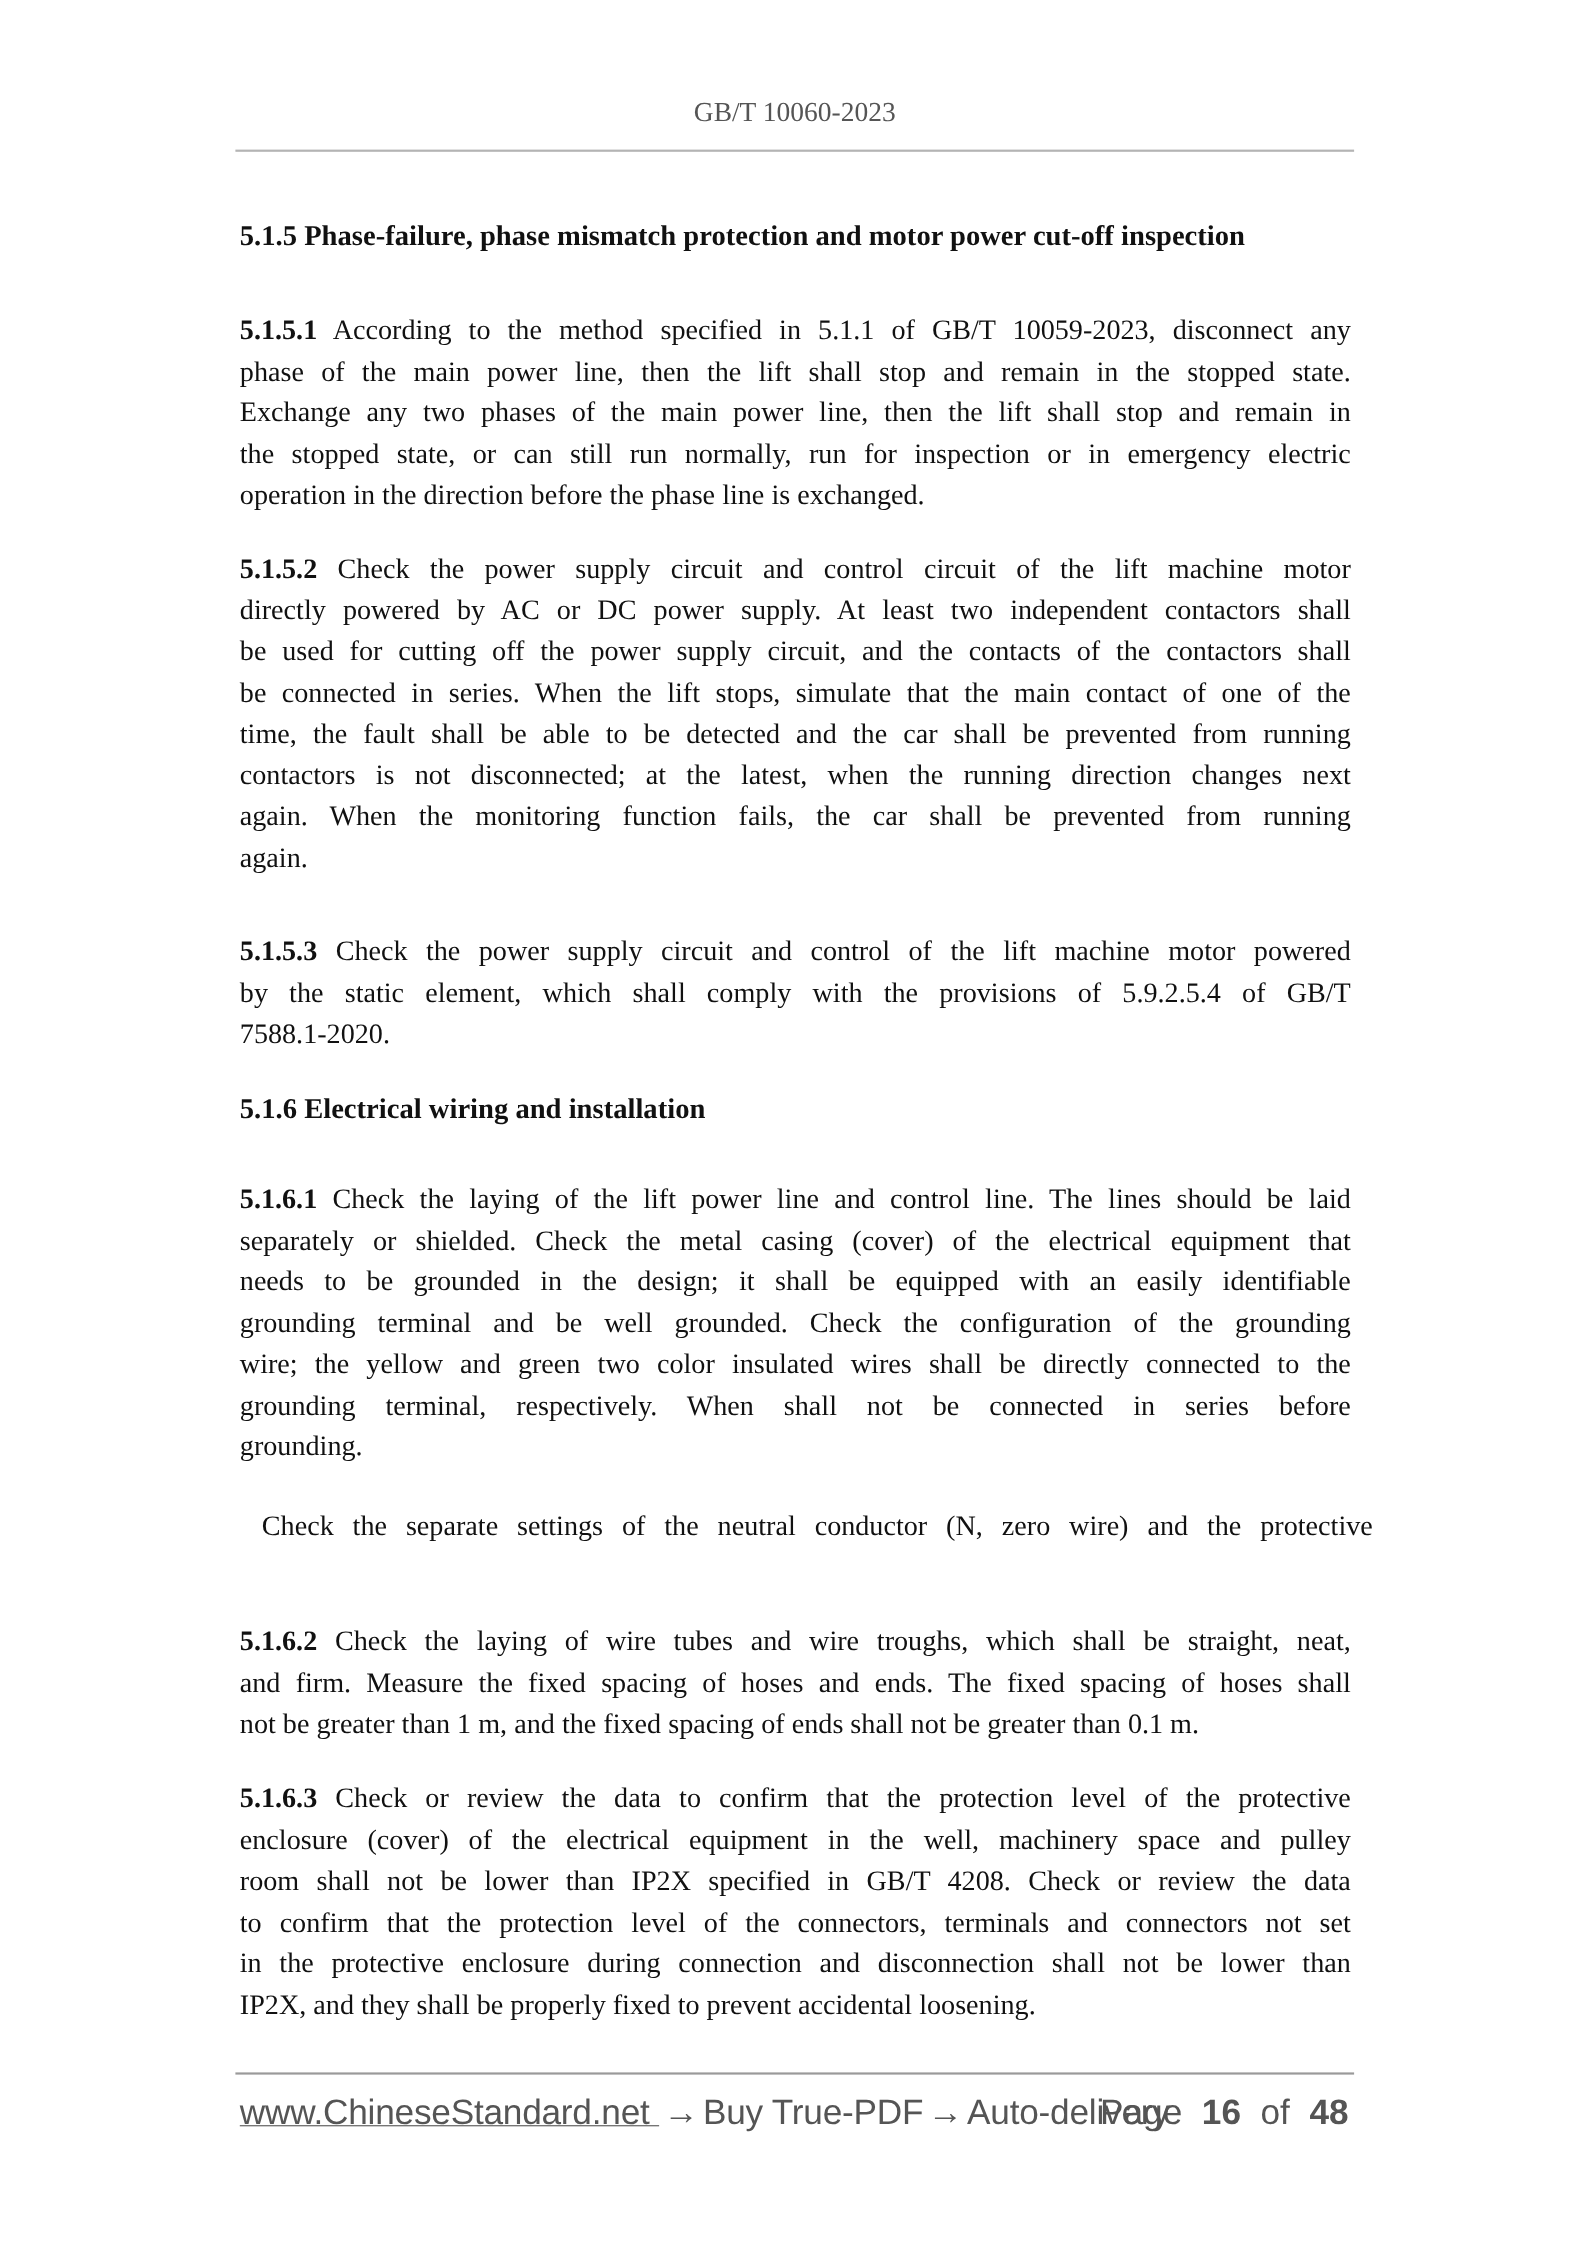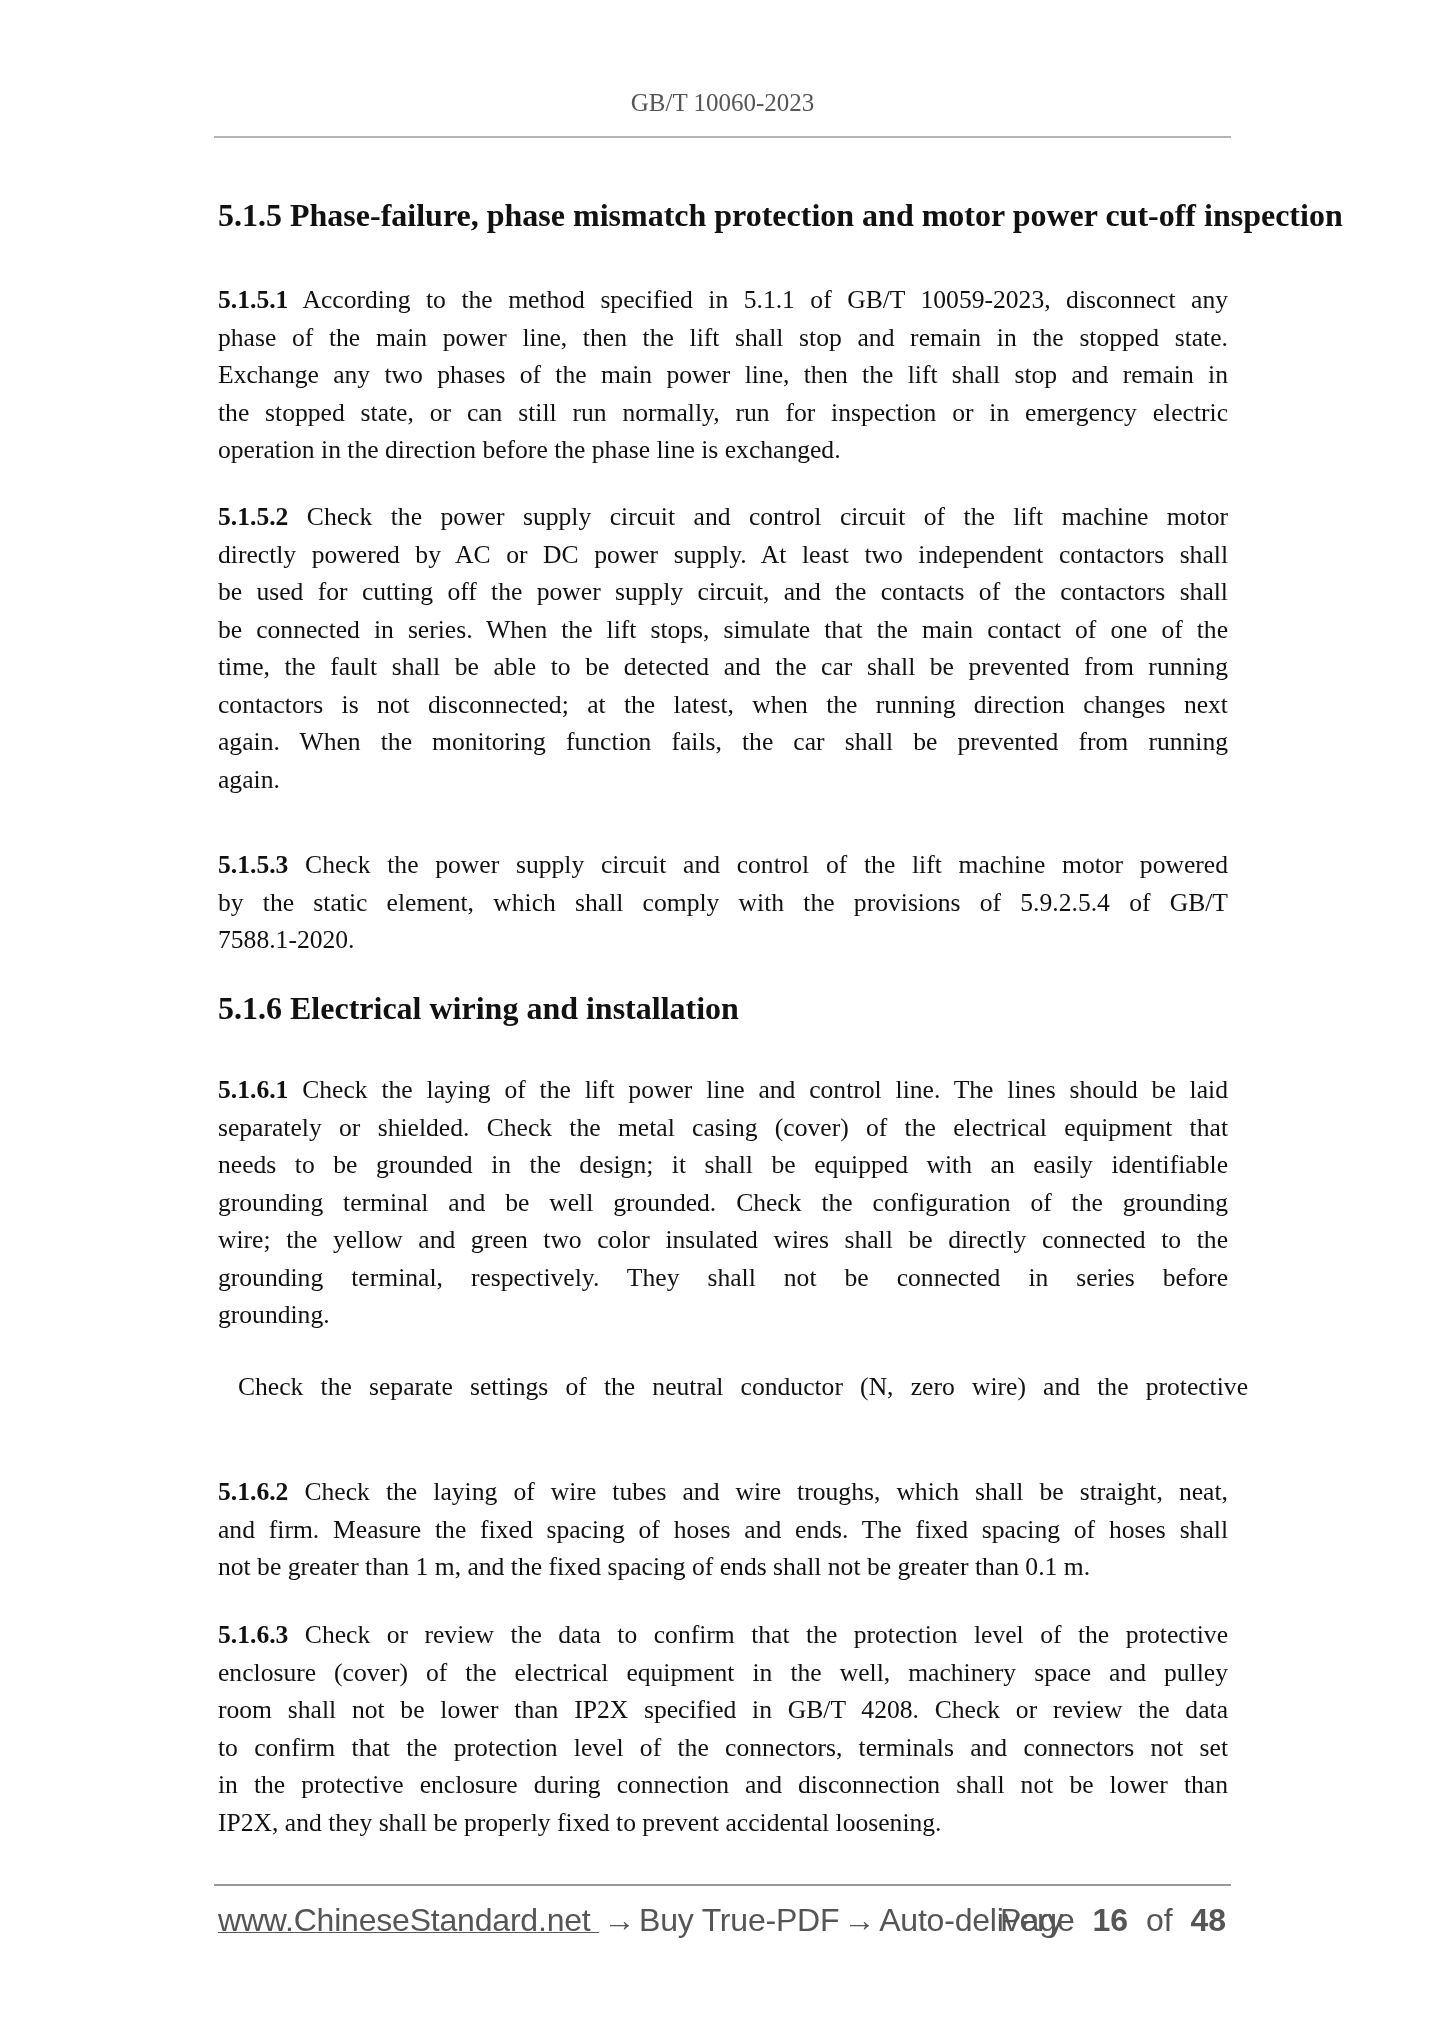--- a/index.html
+++ b/index.html
@@ -14,21 +14,21 @@
   .rule { position: absolute; left: 214px; width: 1017px; height: 2px; background: #b4b4b4; }
   .rule.top { top: 136px; }
   .rule.bottom { top: 1884px; background: #9a9a9a; }
 
   .content {
     position: absolute; left: 218px; width: 1010px;
     font-family: "Liberation Serif", serif; color: #111111;
   }
   .heading {
     position: absolute; left: 0; width: 1010px;
-    font-weight: bold; font-size: 32px; line-height: 30px;
+    font-weight: bold; font-size: 26px; line-height: 30px;
     white-space: nowrap;
   }
   .para { position: absolute; left: 0; width: 1010px; font-size: 25.6px; }
   .line {
     display: block; height: 37.5px; line-height: 37.5px;
     white-space: nowrap; text-align: justify; text-align-last: justify;
     overflow: visible;
   }
   .line.last { text-align: right; text-align-last: left; }
   .clause-num { font-weight: bold; }
@@ -86,21 +86,21 @@
     <div class="heading" style="top:793px;">
       <span>5.1.6 Electrical wiring and installation</span>
     </div>
 
     <div class="para" style="top:871px;">
       <span class="line"><span class="clause-num">5.1.6.1</span><span> Check the laying of the lift power line and control line. The lines should be laid</span></span>
       <span class="line">separately or shielded. Check the metal casing (cover) of the electrical equipment that</span>
       <span class="line">needs to be grounded in the design; it shall be equipped with an easily identifiable</span>
       <span class="line">grounding terminal and be well grounded. Check the configuration of the grounding</span>
       <span class="line">wire; the yellow and green two color insulated wires shall be directly connected to the</span>
-      <span class="line">grounding terminal, respectively. They shall not be connected in series before</span>
+      <span class="line">grounding terminal, respectively. When shall not be connected in series before</span>
       <span class="line last">grounding.</span>
     </div>
 
     <div class="para" style="top:1168px;margin-left:20px;">
       <span class="line">Check the separate settings of the neutral conductor (N, zero wire) and the protective</span>
     </div>
 
     <div class="para" style="top:1273px;">
       <span class="line"><span class="clause-num">5.1.6.2</span><span> Check the laying of wire tubes and wire troughs, which shall be straight, neat,</span></span>
       <span class="line">and firm. Measure the fixed spacing of hoses and ends. The fixed spacing of hoses shall</span>

